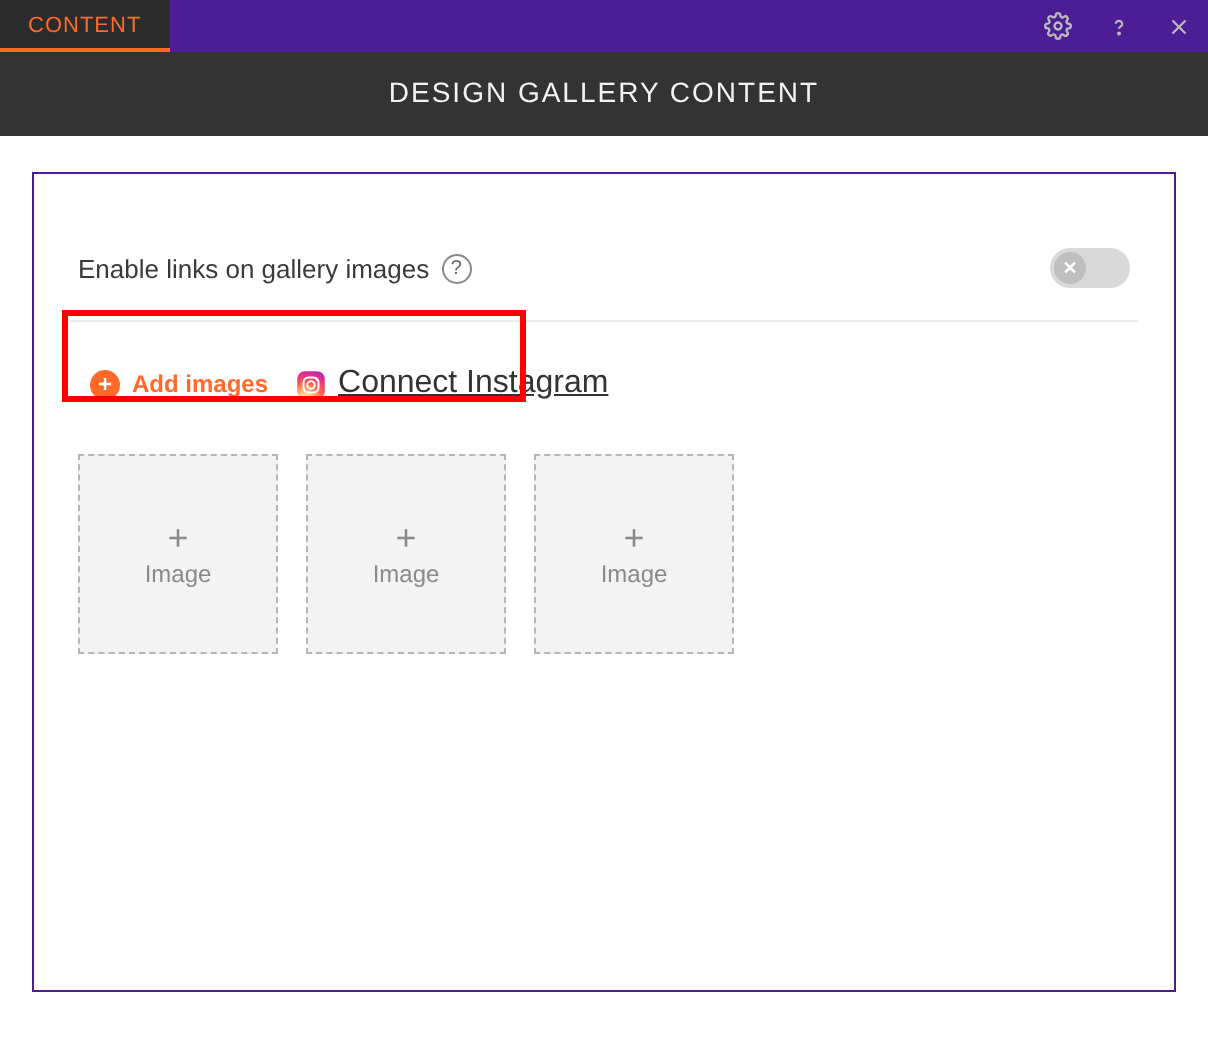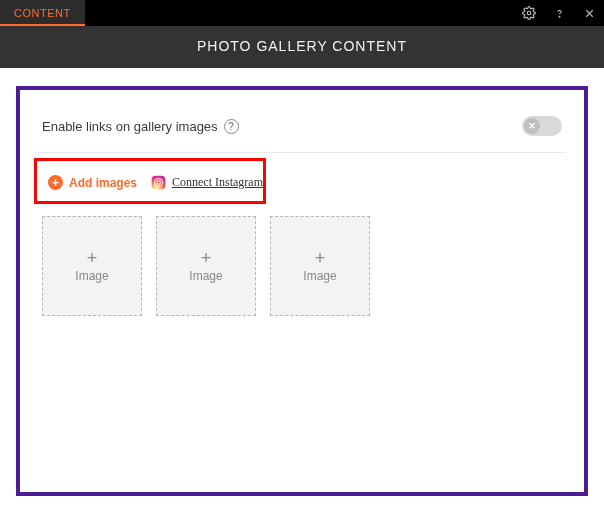--- a/index.html
+++ b/index.html
@@ -11,21 +11,21 @@
   overflow: hidden;
 }
 .header-bar {
   background: #333333;
   color: #fff;
 }
 .tab-row {
   display: flex;
   align-items: center;
   height: 26px;
-  background: #000000;
+  background: #4c1d95;
 }
 .tab {
   padding: 0 14px;
   font-size: 11px;
   letter-spacing: 0.5px;
   height: 26px;
   line-height: 26px;
   color: #aaa;
   cursor: pointer;
 }
@@ -51,22 +51,22 @@
   color: #f3f3f3;
   padding: 12px 0 14px;
   background: #333333;
 }
 .content-area {
   padding: 18px 16px;
   background: #fff;
 }
 .panel {
   background: #fff;
-  border: 4px solid #4c1d95;
-  padding: 26px 22px 60px;
+  border: 1px solid #4c1d95;
+  padding: 37px 22px 60px;
   min-height: 410px;
   position: relative;
 }
 .opt-row {
   display: flex;
   align-items: center;
   justify-content: space-between;
   margin-bottom: 16px;
 }
 .opt-label {
@@ -151,24 +151,23 @@
   justify-content: center;
   font-size: 12px;
   line-height: 1;
   font-weight: bold;
 }
 .connect-ig {
   display: flex;
   align-items: center;
   gap: 6px;
   color: #333;
-  font-size: 12px;
+  font-size: 16px;
   text-decoration: underline;
   cursor: pointer;
-  font-family: Liberation Serif, serif;
 }
 .ig-icon {
   width: 15px;
   height: 15px;
   border-radius: 5px;
 }
 .thumb-row {
   display: flex;
   gap: 14px;
 }
@@ -209,21 +208,21 @@
           <path d="M9 9a3 3 0 1 1 5.9 1c-.4 1.3-2.9 1.7-2.9 3.5"></path>
           <circle cx="12" cy="18" r="0.8" fill="currentColor"></circle>
         </svg>
     </div>
     <div class="hdr-icon">
       <svg width="13" height="13" viewBox="0 0 24 24" fill="none" stroke="currentColor" stroke-width="2">
           <path d="M18 6 6 18M6 6l12 12"></path>
         </svg>
     </div>
   </div>
-  <div class="title-bar">PHOTO GALLERY CONTENT</div>
+  <div class="title-bar">DESIGN GALLERY CONTENT</div>
 </div>
 
 <div class="content-area">
   <div class="panel">
 
     <div class="opt-row">
       <div class="opt-label">
         <span>Enable links on gallery images</span>
         <span class="help-icon">?</span>
       </div>

